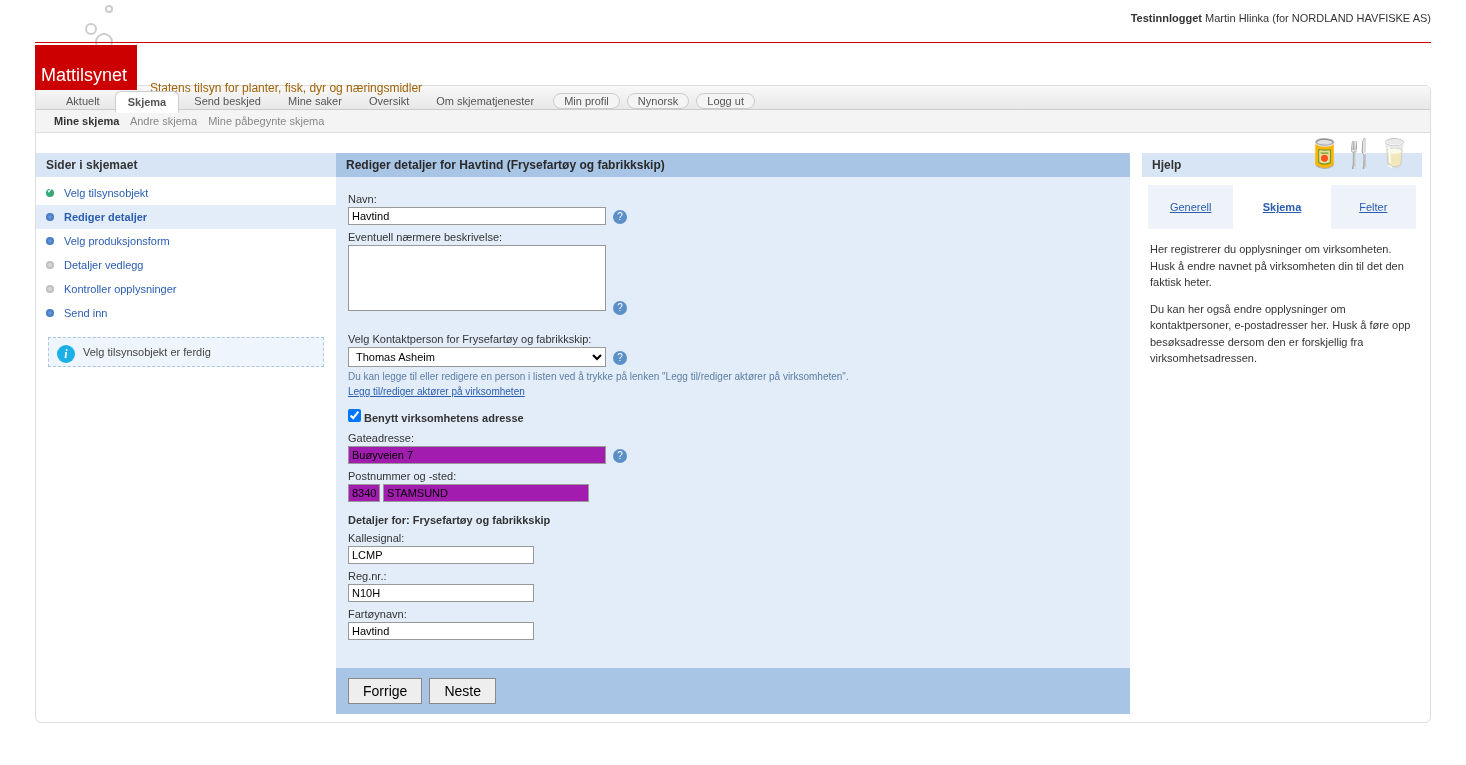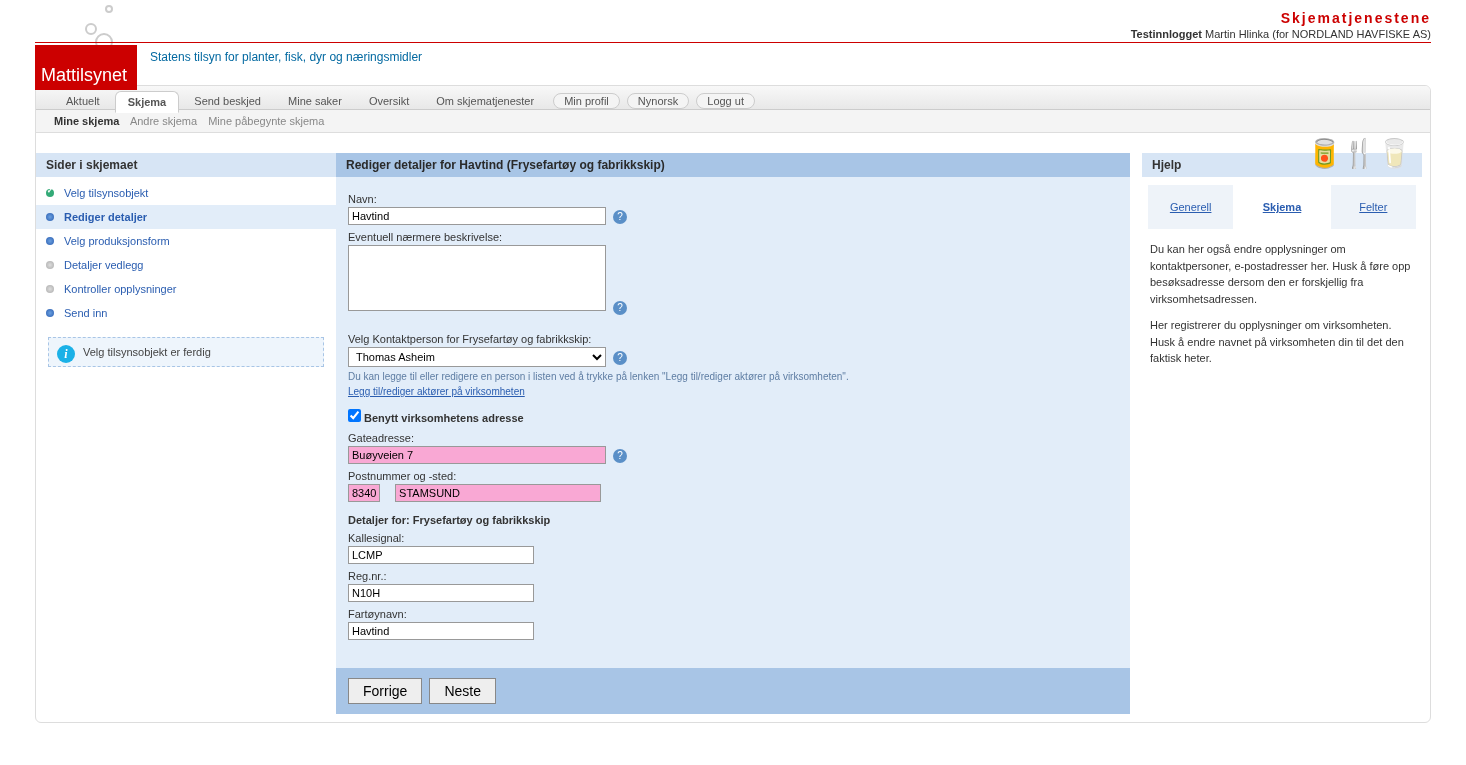--- a/index.html
+++ b/index.html
@@ -7,21 +7,21 @@
   .top-right { position: absolute; top: 10px; right: 35px; text-align: right; }
   .brand-title { color: #c00; font-weight: bold; font-size: 14px; letter-spacing: 2px; }
   .login-info { font-size: 11px; color: #333; margin-top: 2px; }
   .login-info b { font-weight: bold; }
   .header-area { height: 85px; position: relative; }
   .bubbles { position: absolute; left: 85px; top: 5px; }
   .bubbles .b1 { position:absolute; width:8px; height:8px; border:2px solid #ccc; border-radius:50%; left:20px; top:0; }
   .bubbles .b2 { position:absolute; width:12px; height:12px; border:2px solid #ccc; border-radius:50%; left:0; top:18px; }
   .bubbles .b3 { position:absolute; width:18px; height:18px; border:2px solid #ccc; border-radius:50%; left:10px; top:28px; }
   .logo-block { position: absolute; left: 35px; top: 45px; background: #c00; color: #fff; padding: 20px 10px 4px 6px; font-size: 18px; }
-  .tagline { position: absolute; left: 150px; top: 50px; color: #0369a1; font-size: 12px; }
+  .tagline { position: absolute; left: 150px; top: 81px; color: #a16207; font-size: 12px; }
   .red-line { border-top: 1px solid #c00; margin: 0 35px 0 35px; position: absolute; top: 42px; left:0; right:0; }
   .container { margin: 0 35px; border: 1px solid #ddd; border-radius: 6px; overflow: hidden; }
   .main-tabs { background: linear-gradient(#f8f8f8,#e8e8e8); border-bottom: 1px solid #ccc; padding: 4px 18px 0 18px; height: 24px; }
   .main-tabs span { display: inline-block; padding: 4px 12px; color: #555; cursor: pointer; font-size: 11px; }
   .main-tabs span.active-tab { background: #fff; border: 1px solid #ccc; border-bottom: 1px solid #fff; border-radius: 6px 6px 0 0; font-weight: bold; position: relative; top:1px; }
   .pill { border: 1px solid #ccc; border-radius: 10px; padding: 1px 10px !important; background: #f4f4f4; margin-left: 4px; }
   .sub-tabs { background: #f4f4f4; border-bottom: 1px solid #ddd; padding: 5px 18px; color: #888; font-size: 11px; }
   .sub-tabs b { color: #333; margin-right: 8px; }
   .sub-tabs span { margin-right: 8px; cursor:pointer; }
   .page-title-row { padding: 12px 18px 8px 18px; position: relative; }
@@ -41,25 +41,25 @@
   .dot-check { background:#3a7; }
   .dot-check::after { content:"✔"; color:#fff; font-size:7px; position:absolute; left:1px; top:-2px; }
   .dot-blue { background: radial-gradient(#6aa0e0,#2a5db0); }
   .dot-grey { background: radial-gradient(#ddd,#aaa); }
   .nav-arrow { position:absolute; right:-10px; top:50%; transform:translateY(-50%); width:0; height:0; border-top:10px solid transparent; border-bottom:10px solid transparent; border-left:12px solid #e2edf9; }
   .info-box { margin: 8px 12px; border: 1px dashed #a8c5e6; background: #eef5fc; padding: 8px 8px 8px 34px; position: relative; color:#444; }
   .info-box .i-icon { position:absolute; left:8px; top:7px; width:18px; height:18px; background:#1bb1e7; color:#fff; border-radius:50%; text-align:center; line-height:18px; font-weight:bold; font-style:italic; font-family:Georgia,serif; font-size:12px; }
   .form-area { background: #e2edf9; padding: 10px 12px; }
   .form-area label.fld { display:block; margin: 6px 0 2px 0; color:#333; }
   .form-area input[type=text], .form-area textarea, .form-area select { font-family: inherit; font-size: 11px; border:1px solid #999; padding:2px 3px; background:#fff; }
-  .form-area input.ro { background:#f9a8d4; }
+  .form-area input.ro { background:#a21caf; }
   .w260 { width:258px; }
   .w186 { width:186px; }
   .w46 { width:32px; }
-  .w206 { width:206px;margin-left:12px; }
+  .w206 { width:206px; }
   .help-q { display:inline-block; width:14px; height:14px; border-radius:50%; background:#5a8fc7; color:#fff; font-size:10px; text-align:center; line-height:14px; margin-left:4px; cursor:pointer; vertical-align:middle; }
   .hint { color:#5e7da3; font-size:10px; margin-top:4px; }
   .hint a { color:#2a5db0; text-decoration: underline; }
   .section-bold { font-weight: bold; margin-top:12px; }
   .btn-bar { background:#a8c5e6; padding:10px 12px; margin-top: 0; }
   .btn-bar button { font-size:14px; padding:4px 14px; background:#eee; border:1px solid #888; cursor:pointer; margin-right:4px; }
   .help-tabs { display:flex; gap:6px; padding: 8px 6px; }
   .help-tabs a { flex:1; text-align:center; padding:16px 4px; background:#eef3f9; color:#2a5db0; text-decoration:underline; font-size:11px; cursor:pointer; }
   .help-tabs a.ht-active { background:#fff; font-weight:bold; }
   .help-body { padding: 4px 8px; color:#333; line-height:1.5; }
@@ -70,21 +70,20 @@
 </head>
 <body>
 
 <div class="header-area">
   <div class="bubbles">
     <div class="b1"></div>
       <div class="b2"></div>
       <div class="b3"></div>
   </div>
   <div class="top-right">
-    <div class="brand-title">Skjematjenestene</div>
     <div class="login-info">
       <b>Testinnlogget</b>
       <span>Martin Hlinka</span>
       <span>(for </span><span>NORDLAND HAVFISKE AS</span><span>)</span>
     </div>
   </div>
   <div class="red-line"></div>
   <div class="logo-block">Mattilsynet</div>
   <div class="tagline">Statens tilsyn for planter, fisk, dyr og næringsmidler</div>
 </div>
@@ -179,19 +178,19 @@
     </div>
 
     <div class="col col-right">
       <div class="panel-head-light">Hjelp</div>
       <div class="help-tabs">
         <a>Generell</a>
         <a class="ht-active">Skjema</a>
         <a>Felter</a>
       </div>
       <div class="help-body">
+        <p>Her registrerer du opplysninger om virksomheten. Husk å endre navnet på virksomheten din til det den faktisk heter.</p>
         <p>Du kan her også endre opplysninger om kontaktpersoner, e-postadresser her. Husk å føre opp besøksadresse dersom den er forskjellig fra virksomhetsadressen.</p>
-        <p>Her registrerer du opplysninger om virksomheten. Husk å endre navnet på virksomheten din til det den faktisk heter.</p>
       </div>
     </div>
   </div>
   <div style="height:8px;"></div>
 </div>
 
 </body></html>

